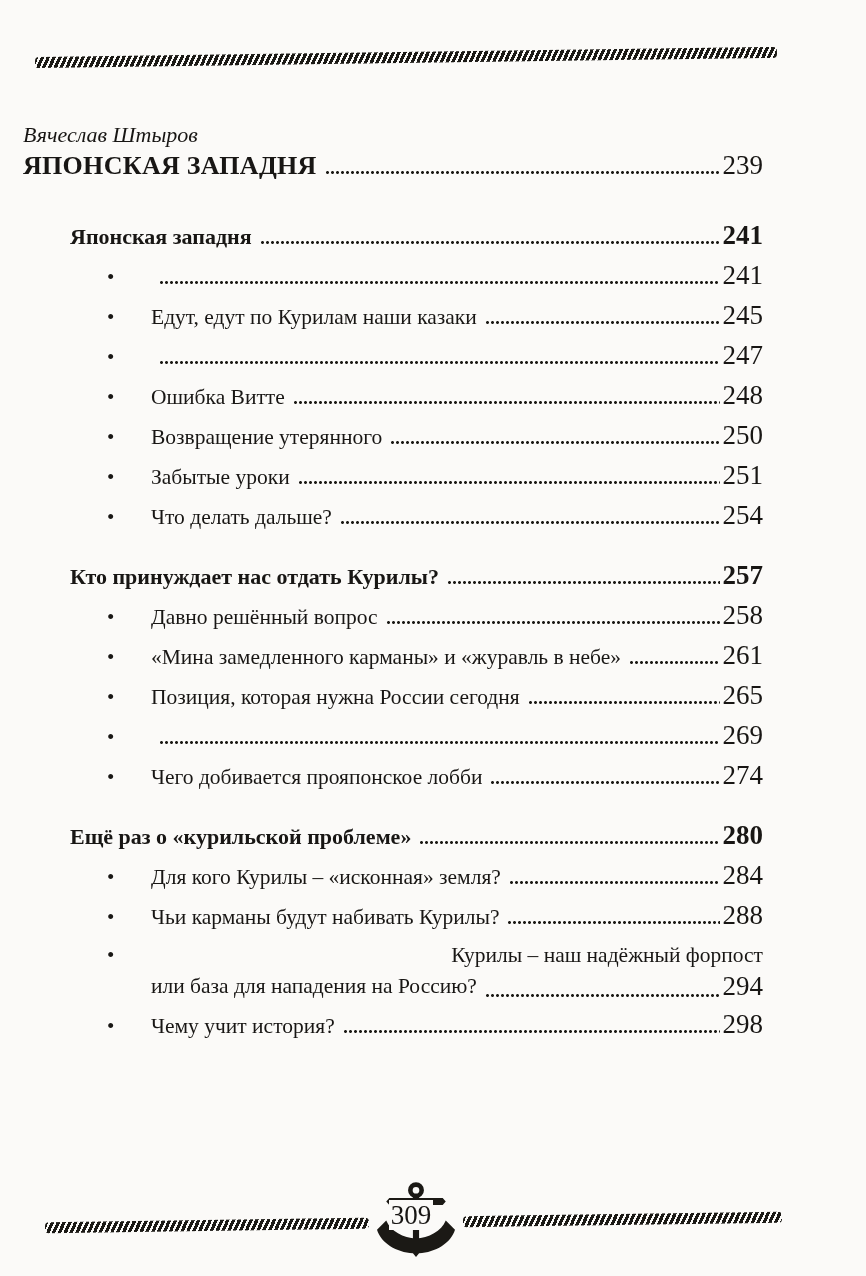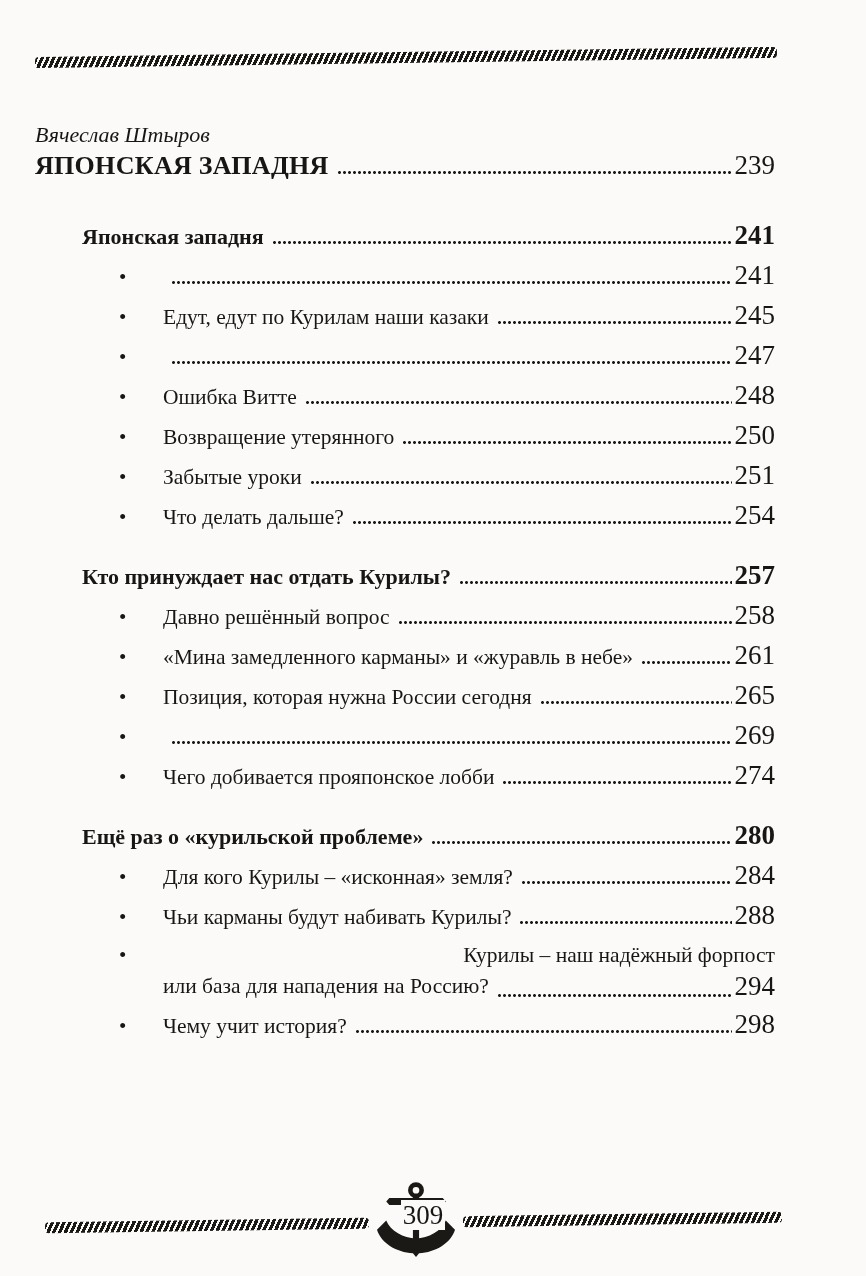--- a/index.html
+++ b/index.html
@@ -23,21 +23,21 @@
     background: repeating-linear-gradient(115deg,
       #1b1915 0px, #1b1915 3.2px,
       rgba(0,0,0,0) 3.2px, rgba(0,0,0,0) 5.3px);
   }
   .rope-top { left: 35px; top: 52px; width: 742px; transform: rotate(-0.8deg); }
   .rope-bl  { left: 45px; top: 1220px; width: 324px; transform: rotate(-0.8deg); }
   .rope-br  { left: 463px; top: 1214px; width: 319px; transform: rotate(-0.8deg); }
 
   .content {
     position: absolute;
-    left: 35px; top: 121px;
+    left: 23px; top: 121px;
     width: 740px;
   }
   .author {
     font-style: italic;
     font-size: 22px;
     line-height: 28px;
   }
   .title-row {
     display: flex;
     align-items: baseline;
@@ -99,21 +99,21 @@
   }
   
   .anchor-wrap {
     position: absolute;
     left: 377px; top: 1182px;
     width: 78px; height: 76px;
   }
   .anchor-wrap svg { display: block; }
   .folio {
     position: absolute;
-    left: 384px; top: 1202px;
+    left: 372px; top: 1202px;
     width: 78px;
     text-align: center;
     font-size: 27px;
     line-height: 27px;
     color: #181614;
   }
   .folio span {
     background: #fbfaf8;
     padding: 0 2px;
   }

